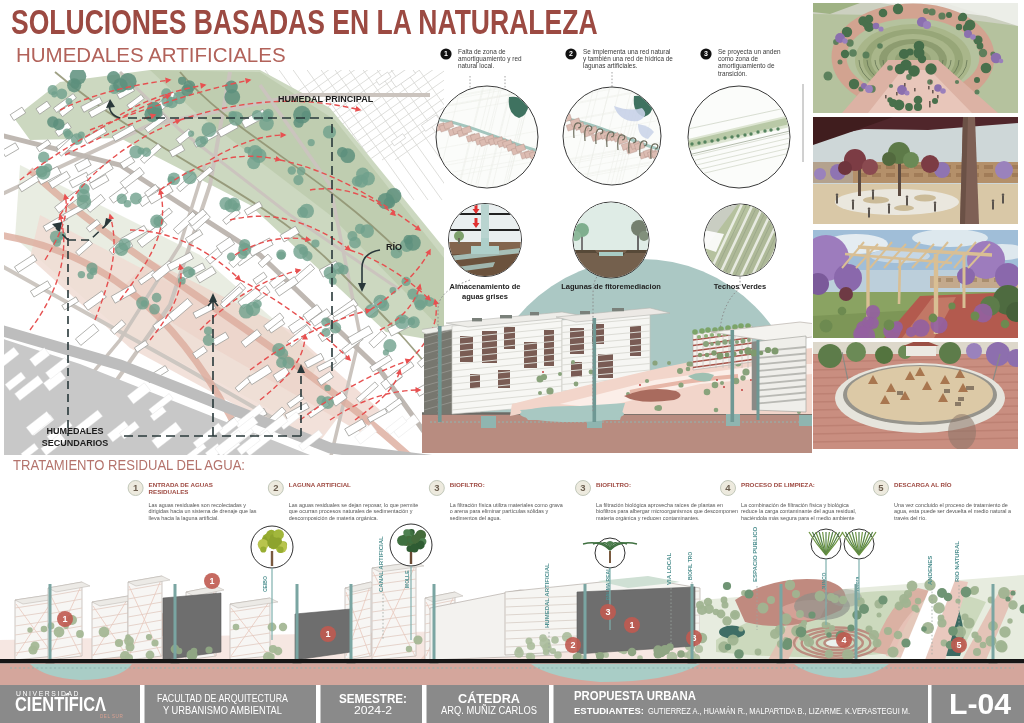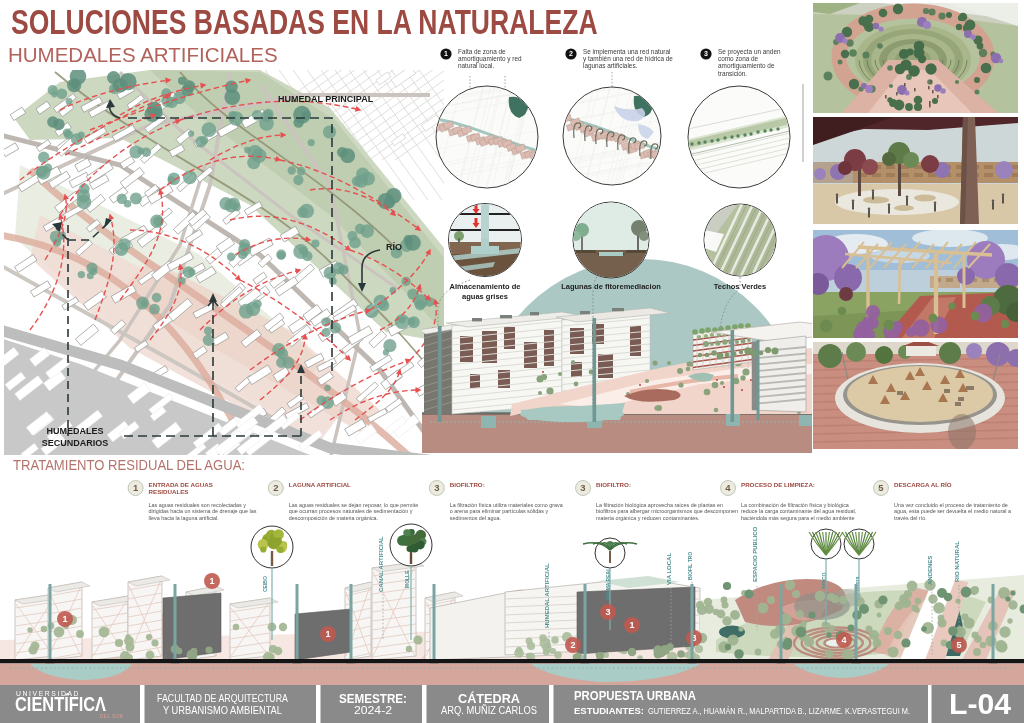--- a/index.html
+++ b/index.html
@@ -1,21 +1,21 @@
 <!DOCTYPE html>
 <html><head><meta charset="utf-8"><style>
 html,body{margin:0;padding:0;width:1024px;height:723px;background:#ffffff;overflow:hidden;}
 body{font-family:"Liberation Sans",sans-serif;position:relative;}
 .abs{position:absolute;}
 </style></head>
 <body>
 
 <div class="abs" style="left:11px;top:2px;font-size:35px;font-weight:bold;color:#9c4a42;transform:scaleX(0.758);transform-origin:0 0;white-space:nowrap;">SOLUCIONES BASADAS EN LA NATURALEZA</div>
 
-<div class="abs" style="left:8px;top:43px;font-size:20.5px;color:#b2625a;white-space:nowrap;">HUMEDALES ARTIFICIALES</div>
+<div class="abs" style="left:16px;top:43px;font-size:20.5px;color:#b2625a;white-space:nowrap;">HUMEDALES ARTIFICIALES</div>
 <svg class="abs" style="left:0;top:0" width="1024" height="723" viewBox="0 0 1024 723">
 
 <g>
 <defs>
         <clipPath id="mapclip">
           <rect x="4" y="70" width="440" height="385"></rect>
         </clipPath>
       </defs>
 <g clip-path="url(#mapclip)">
 

